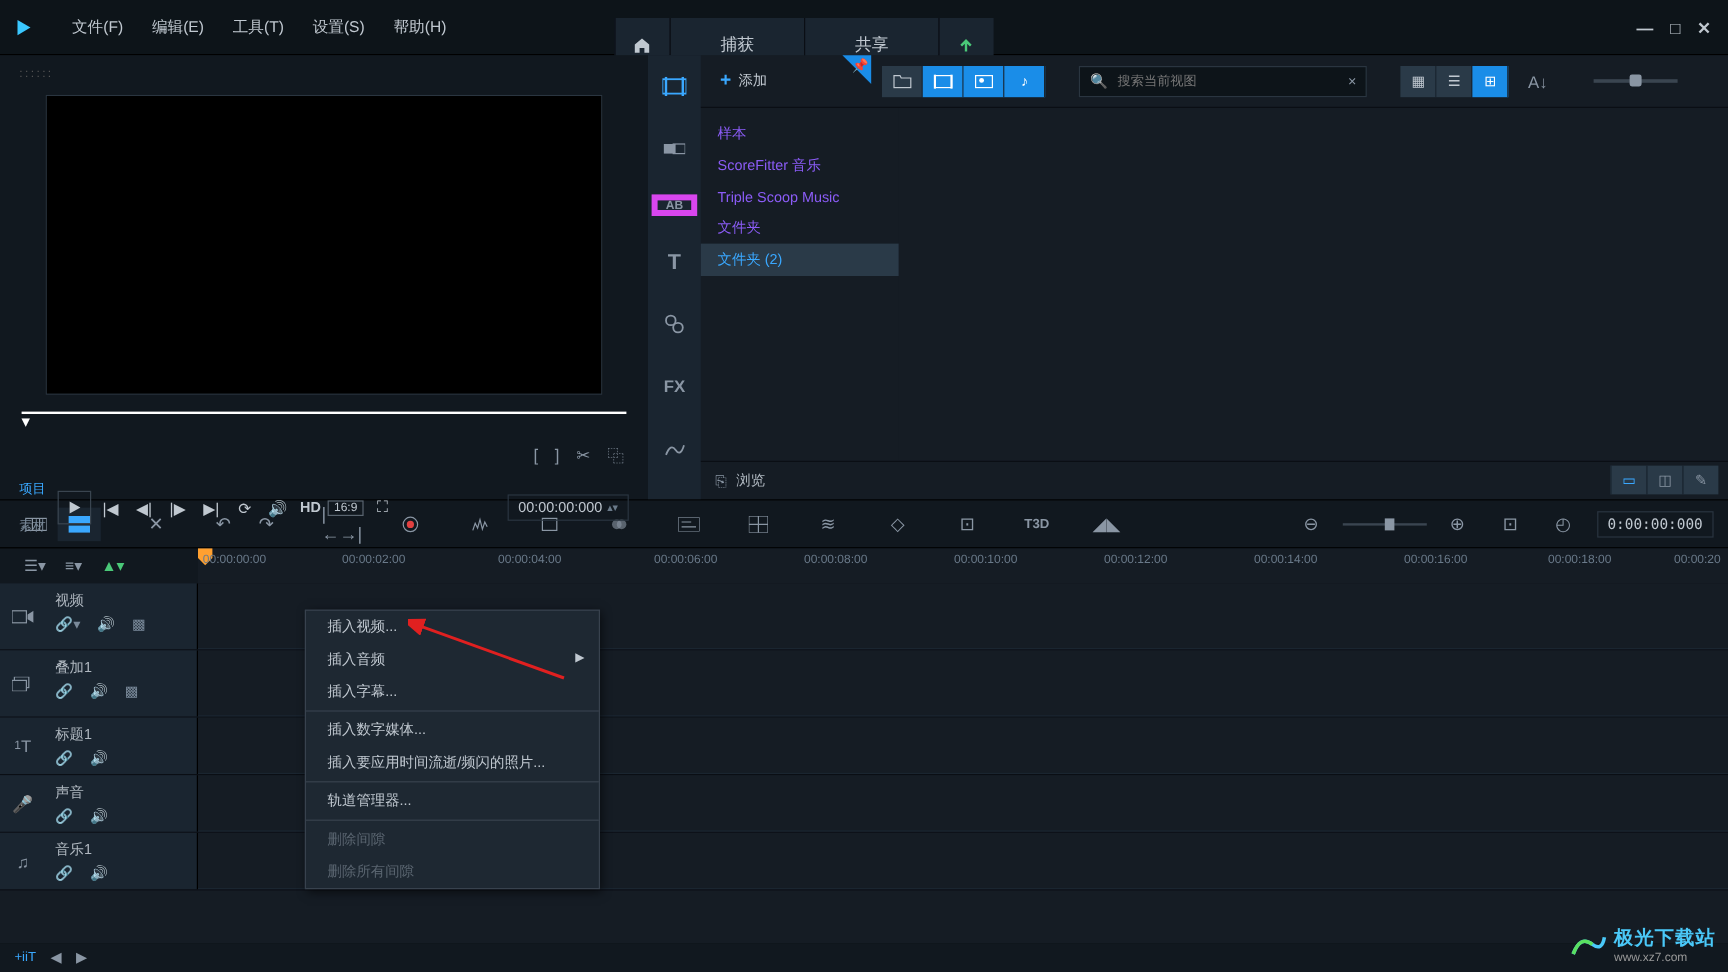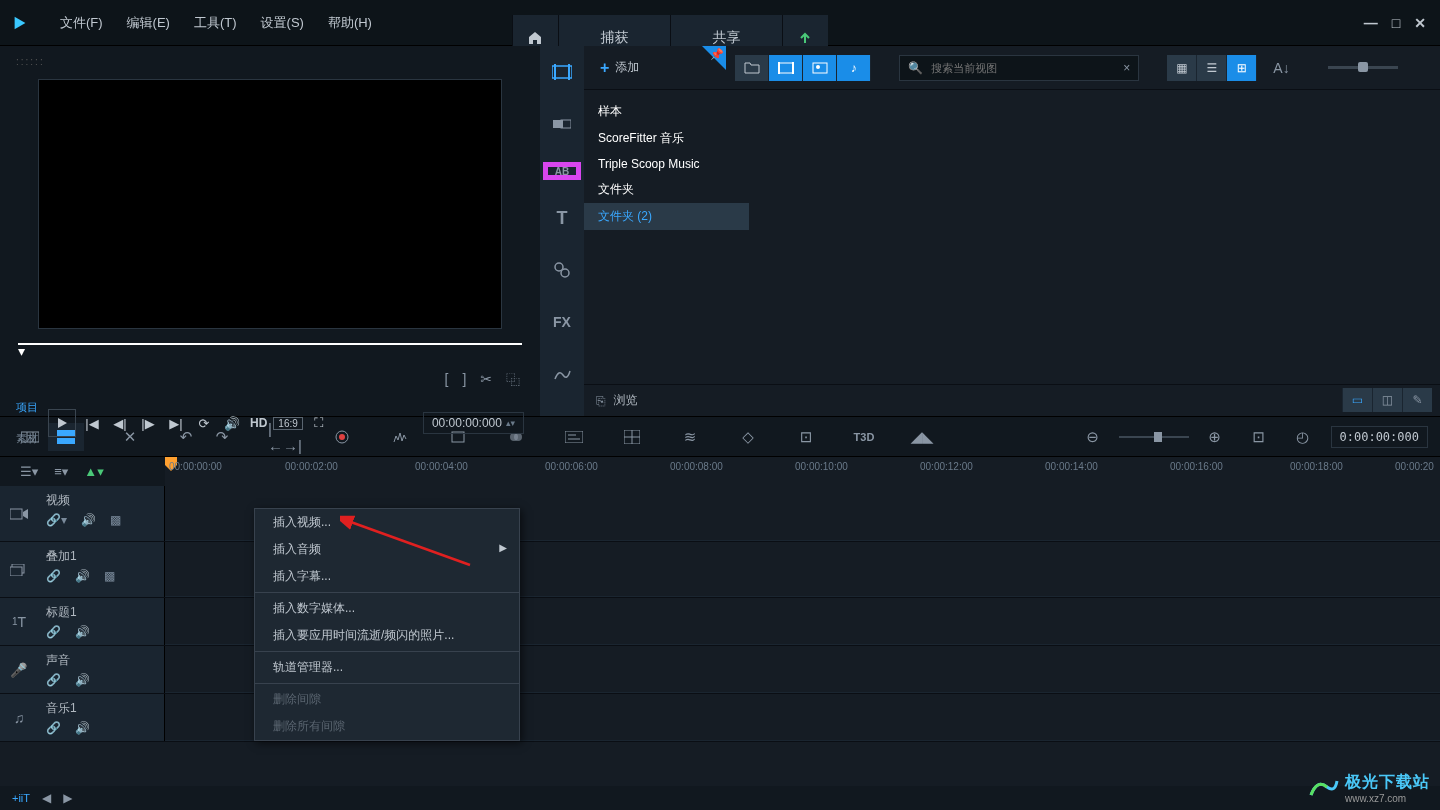--- a/index.html
+++ b/index.html
@@ -58,21 +58,21 @@
 .search-close { color: #8a96a4; cursor: pointer; }
 .view-icons { margin-left: 20px; display: flex; gap: 0; }
 .view-icon { width: 30px; height: 26px; display: flex; align-items: center; justify-content: center; background: #2a3a48; color: #c0c8d0; cursor: pointer; border-right: 1px solid #1a2530; font-size: 12px; }
 .view-icon.active { background: #1a8de8; color: #fff; }
 .sort-icon { margin-left: 8px; color: #8a96a4; cursor: pointer; font-size: 14px; }
 .zoom-slider { margin-left: 30px; width: 70px; height: 3px; background: #3a4550; position: relative; }
 .zoom-thumb { position: absolute; left: 30px; top: -4px; width: 10px; height: 10px; background: #8a96a4; border-radius: 2px; }
 
 .lib-content { flex: 1; display: flex; }
 .folder-tree { width: 165px; padding: 8px 0; }
-.folder-item { padding: 5px 14px; color: #ffffff; cursor: pointer; font-size: 12px; }
+.folder-item { padding: 5px 14px; color: #8b5cf6; cursor: pointer; font-size: 12px; }
 .folder-item.selected { background: #2a3a48; color: #3aa8ff; }
 .lib-grid { flex: 1; background: #151c24; }
 .lib-footer { height: 32px; display: flex; align-items: center; padding: 0 12px; gap: 8px; border-top: 1px solid #0a0e14; }
 .browse-icon { color: #8a96a4; }
 .lib-corner-icons { position: absolute; right: 8px; bottom: 4px; display: flex; gap: 0; }
 .corner-ic { width: 30px; height: 24px; display: flex; align-items: center; justify-content: center; background: #2a3a48; color: #8a96a4; cursor: pointer; font-size: 12px; border-left: 1px solid #1a2530; }
 .corner-ic.active { color: #3aa8ff; }
 
 
 .timeline-toolbar { height: 40px; background: #11181f; display: flex; align-items: center; padding: 0 12px; gap: 0; border-top: 1px solid #000; }
@@ -103,21 +103,21 @@
 .track.short { height: 48px; }
 .track-header { width: 165px; background: #1a2530; display: flex; border-right: 1px solid #000; }
 .track-icon-col { width: 38px; display: flex; align-items: center; justify-content: center; color: #8a96a4; font-size: 14px; }
 .track-info { flex: 1; padding: 6px 8px; }
 .track-name { font-size: 12px; color: #b0b8c0; margin-bottom: 4px; }
 .track-ctrls { display: flex; gap: 14px; color: #7a8a9a; font-size: 12px; }
 .track-ctrl { cursor: pointer; }
 .track-body { flex: 1; background: #151c24; border-bottom: 1px solid #1a2530; }
 
 
-.context-menu { position: absolute; left: 254px; top: 508px; width: 266px; background: #1e2832; border: 1px solid #38424e; box-shadow: 2px 2px 8px rgba(0,0,0,0.6); z-index: 100; }
+.context-menu { position: absolute; left: 254px; top: 508px; width: 246px; background: #1e2832; border: 1px solid #38424e; box-shadow: 2px 2px 8px rgba(0,0,0,0.6); z-index: 100; }
 .cm-item { padding: 5px 18px; color: #c0c8d0; cursor: pointer; font-size: 12px; position: relative; }
 .cm-item.disabled { color: #5a6570; cursor: default; }
 .cm-sep { height: 1px; background: #38424e; margin: 2px 0; }
 .cm-arrow { position: absolute; right: 12px; top: 6px; font-size: 10px; }
 
 
 .arrow-anno { position: absolute; left: 340px; top: 515px; z-index: 101; pointer-events: none; }
 
 
 .bottom-bar { position: absolute; bottom: 0; left: 0; right: 0; height: 24px; background: #11181f; display: flex; align-items: center; padding: 0 12px; gap: 12px; margin-top: 32px; }

